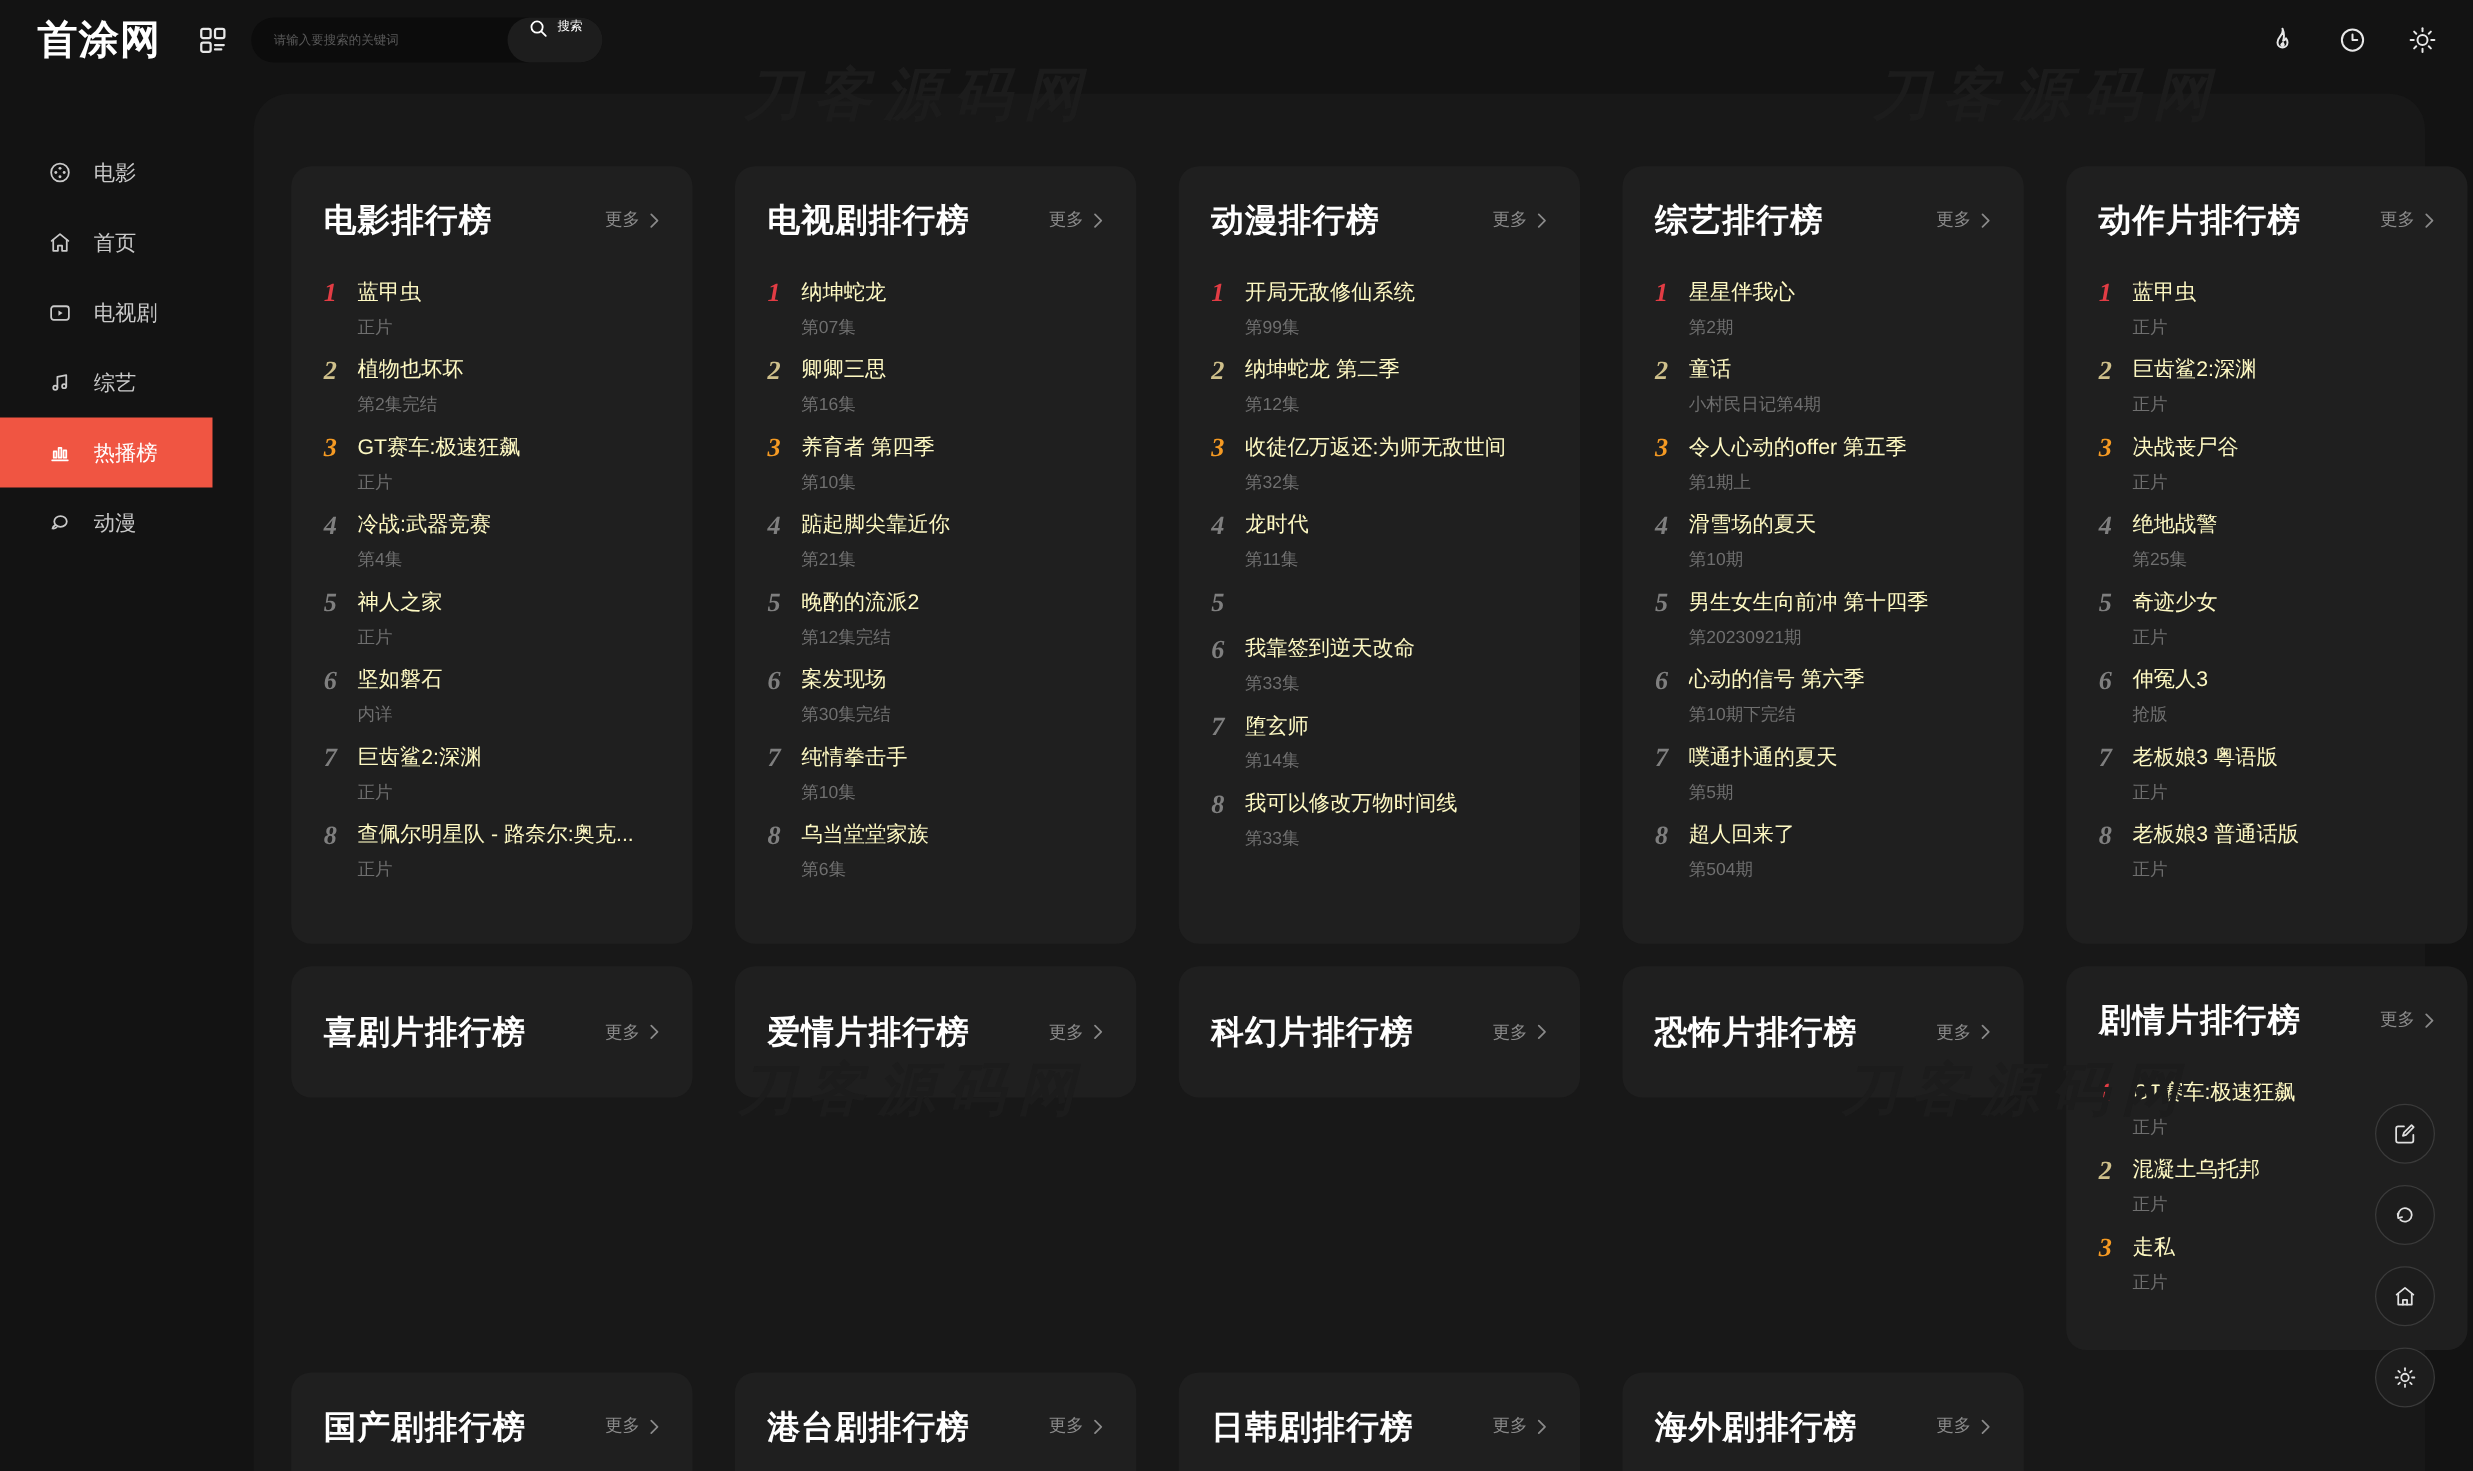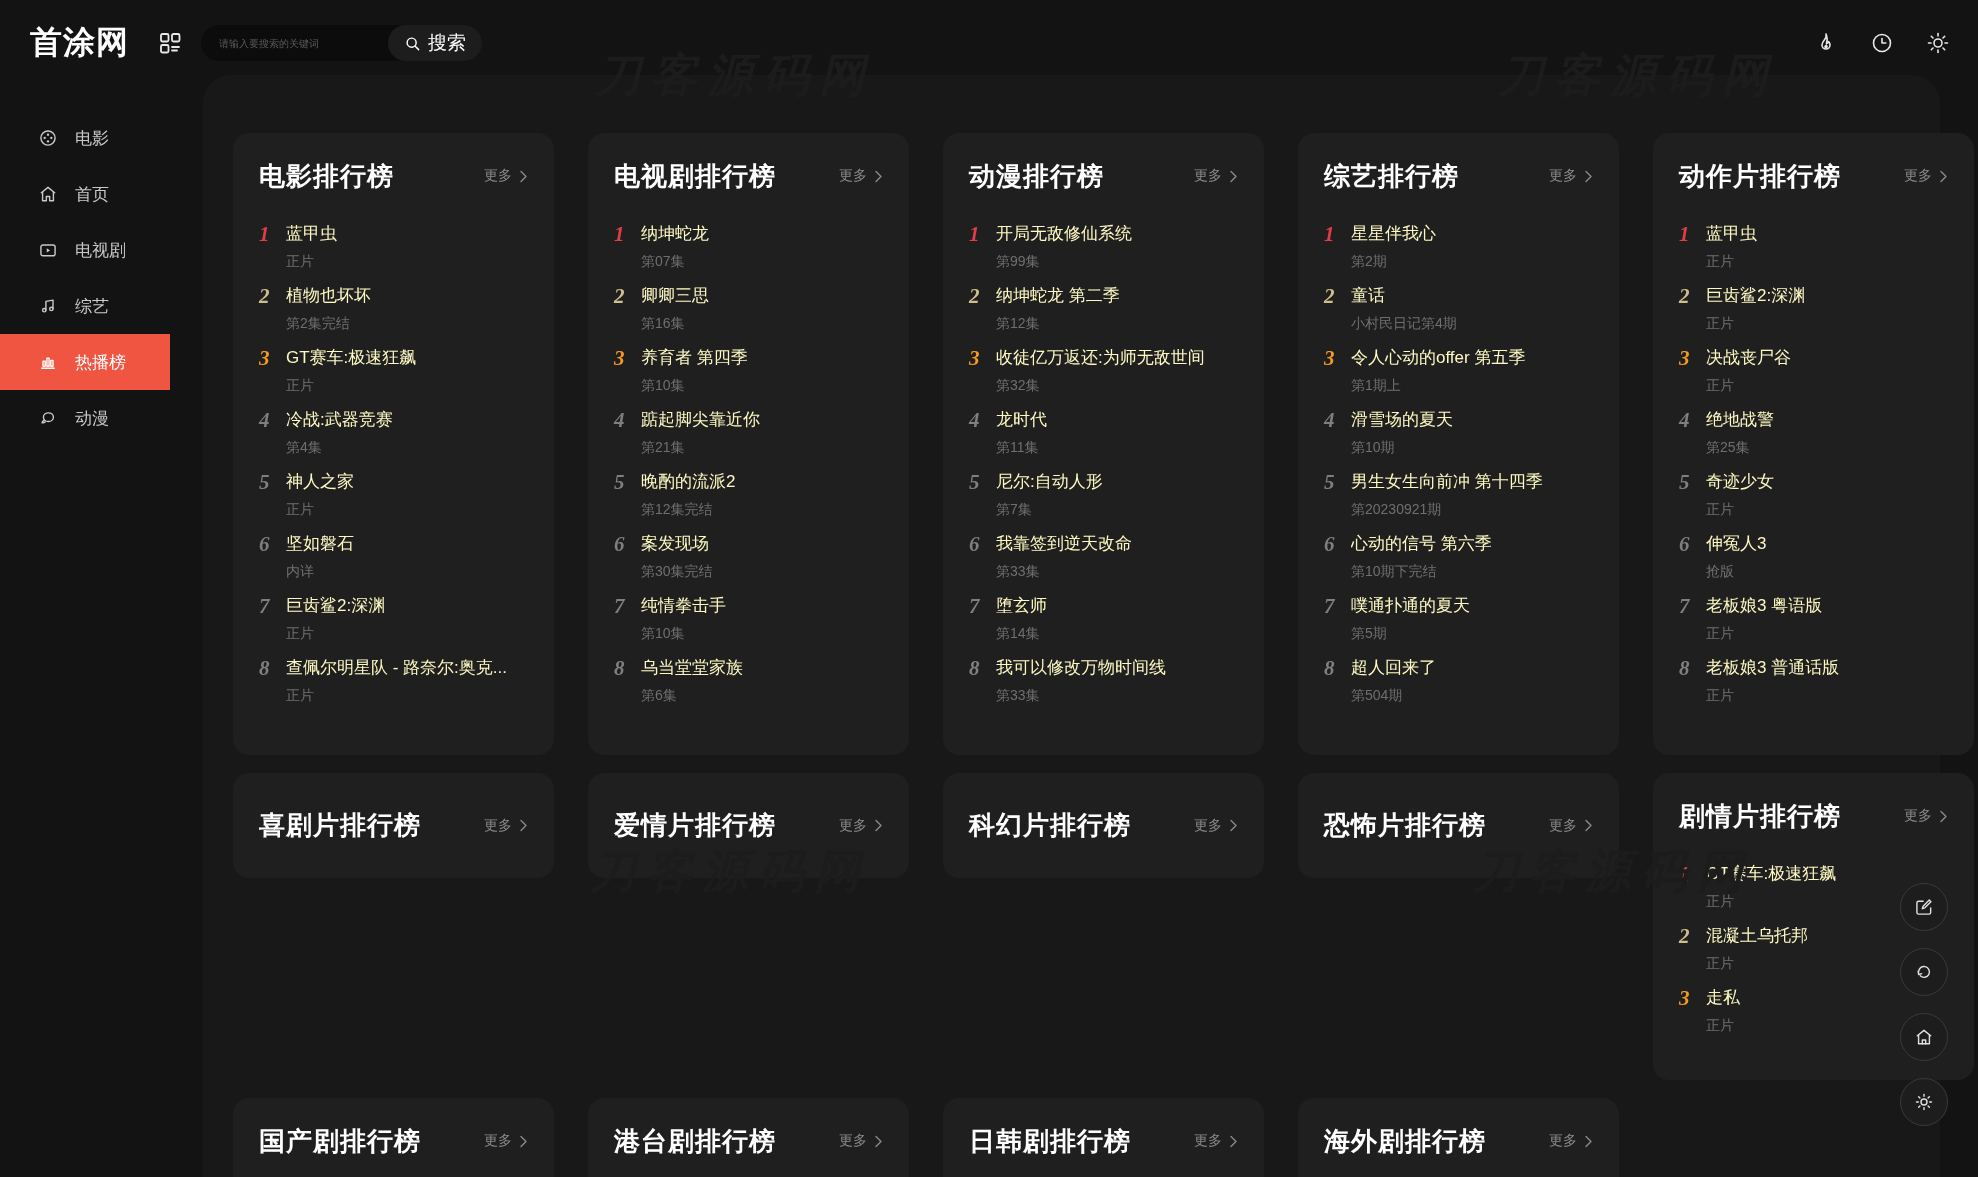--- a/index.html
+++ b/index.html
@@ -4,27 +4,27 @@
 <style>
   html,body{margin:0;padding:0;background:#0e0e0e;}
   body{
     position:relative;width:1978px;height:1177px;overflow:hidden;
     background:#131313;font-family:"Liberation Sans",sans-serif;color:#e8e8e8;
     -webkit-font-smoothing:antialiased;
   }
   svg{display:block;}
 
   
-  .topbar{position:absolute;top:11px;left:0;right:0;height:64px;display:flex;align-items:center;z-index:30;}
+  .topbar{position:absolute;top:0;left:0;right:0;height:64px;display:flex;align-items:center;z-index:30;}
   .logo{width:150px;box-sizing:border-box;padding-left:30px;font-size:32px;font-weight:700;color:#fff;letter-spacing:1px;white-space:nowrap;}
   .apps-btn{margin-left:8px;width:24px;height:24px;color:#e8e8e8;cursor:pointer;flex:none;}
   .searchbox{margin-left:19px;width:281px;height:36px;background:#0c0c0c;border-radius:18px;display:flex;align-items:center;flex:none;}
   .search-input{flex:1;min-width:0;height:100%;background:transparent;border:0;outline:none;color:#7dd3fc;font-size:10px;padding:0 8px 0 18px;font-family:Liberation Serif, serif;}
   .search-input::placeholder{color:#5a5a5a;}
-  .search-btn{height:36px;padding:0 16px;border-radius:18px;background:#1d1d1d;display:flex;align-items:center;gap:7px;color:#fff;font-size:19px;cursor:pointer;flex:none;}
+  .search-btn{height:36px;padding:0 16px;border-radius:18px;background:#1d1d1d;display:flex;align-items:flex-start;gap:7px;color:#fff;font-size:10px;cursor:pointer;flex:none;}
   .topbar-right{margin-left:auto;display:flex;align-items:center;gap:32px;margin-right:28px;}
   .tb-icon{width:24px;height:24px;color:#e8e8e8;cursor:pointer;}
 
   
   .sidebar{position:absolute;top:64px;left:0;width:170px;bottom:0;z-index:20;}
   .side-list{margin-top:46px;}
   .side-item{height:56px;display:flex;align-items:center;gap:17px;padding-left:38px;color:#c9c9c9;font-size:17px;cursor:pointer;}
   .side-item svg{width:20px;height:20px;flex:none;}
   .side-item.active{background:var(--accent,#f05542);color:#fff;}
 
@@ -368,24 +368,20 @@
             </div>
             <div class="item">
               <span class="rank">4</span>
               <div class="item-body">
                 <div class="item-title">龙时代</div>
                 <div class="item-sub">第11集</div>
               </div>
             </div>
             <div class="item">
               <span class="rank">5</span>
-              <div class="item-body">
-                <div class="item-title">尼尔:自动人形</div>
-                <div class="item-sub">第7集</div>
-              </div>
             </div>
             <div class="item">
               <span class="rank">6</span>
               <div class="item-body">
                 <div class="item-title">我靠签到逆天改命</div>
                 <div class="item-sub">第33集</div>
               </div>
             </div>
             <div class="item">
               <span class="rank">7</span>

